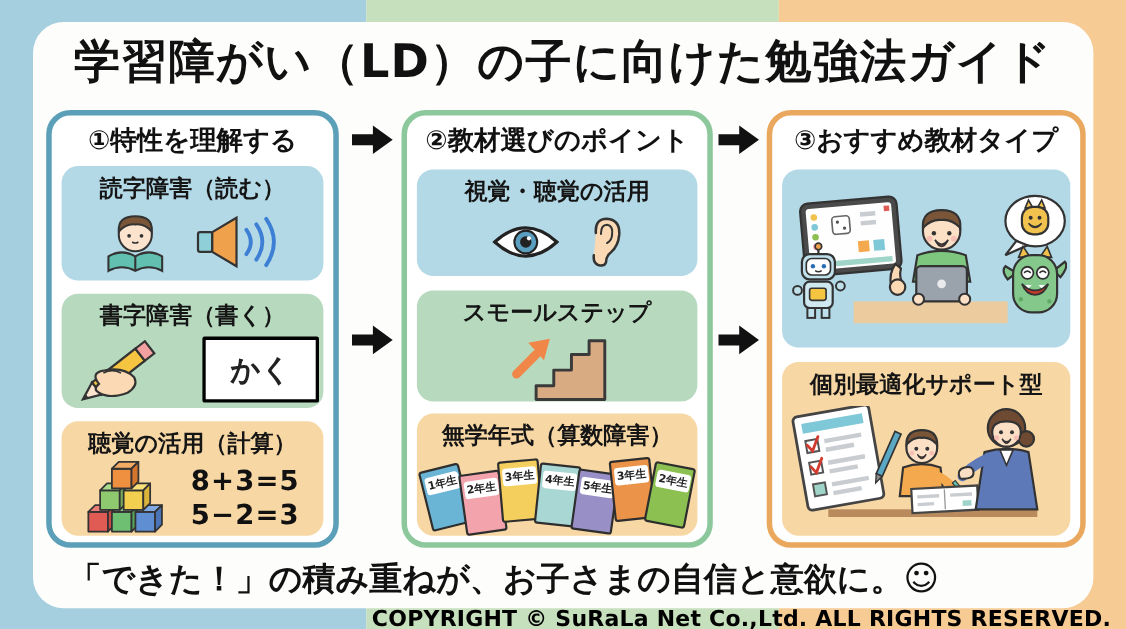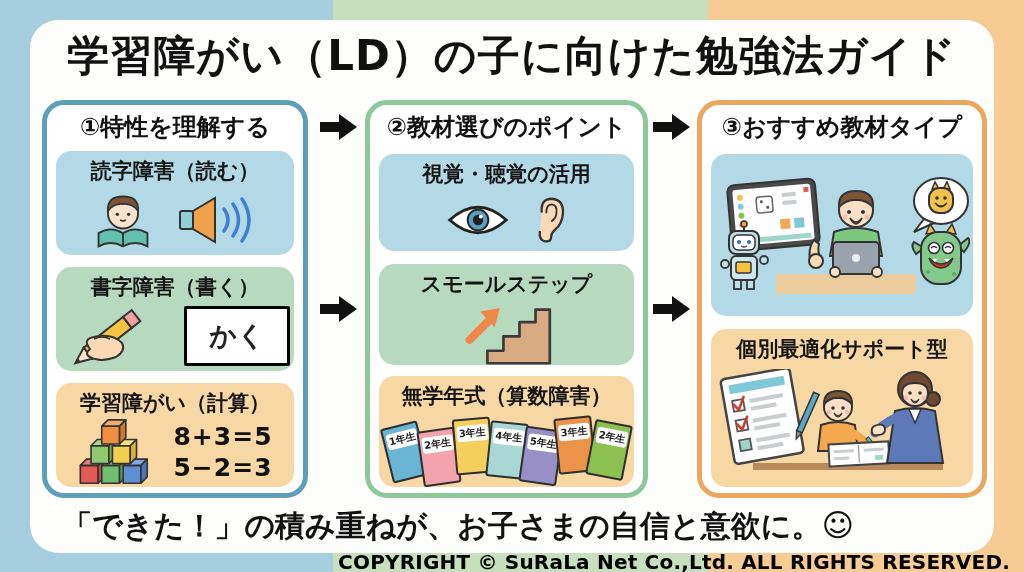--- a/index.html
+++ b/index.html
@@ -138,21 +138,21 @@
           <path d="M11 29 L6 31 L11 33 Z" fill="#333"></path>
         </g>
         <path d="M30 44 Q22 34 34 32 Q52 28 62 38 Q66 46 56 52 Q40 58 30 52 Q24 49 30 44 Z" fill="#fbd9b4" stroke="#333" stroke-width="2"></path>
         <path d="M34 34 Q42 30 50 34" fill="none" stroke="#333" stroke-width="1.5"></path>
       </svg>
       <div class="trace-box">かく</div>
     </div>
   </div>
 
   <div class="card c1-card" id="c1-card3" style="background-color: rgb(247, 215, 164);">
-    <div class="card-title">学習障がい（計算）</div>
+    <div class="card-title">聴覚の活用（計算）</div>
     <div class="icon-row" style="gap:18px;">
       <svg width="78" height="66" viewBox="0 0 84 74">
         <g stroke="#333" stroke-width="1.8" stroke-linejoin="round">
           <polygon points="2,52 22,52 22,72 2,72" fill="#e15b55"></polygon>
             <polygon points="2,52 9,45 29,45 22,52" fill="#ea7d78"></polygon>
             <polygon points="22,52 29,45 29,65 22,72" fill="#c84a45"></polygon>
           <polygon points="26,52 46,52 46,72 26,72" fill="#6fbf73"></polygon>
             <polygon points="26,52 33,45 53,45 46,52" fill="#8fd093"></polygon>
             <polygon points="46,52 53,45 53,65 46,72" fill="#56a35a"></polygon>
           <polygon points="50,52 70,52 70,72 50,72" fill="#5f8fd2"></polygon>

